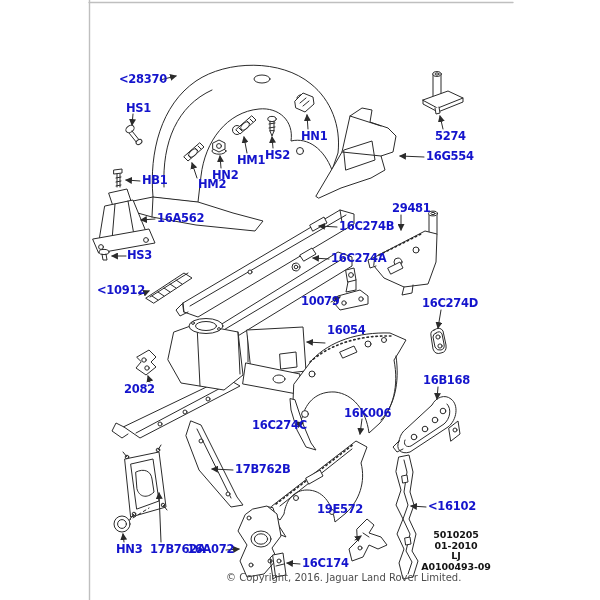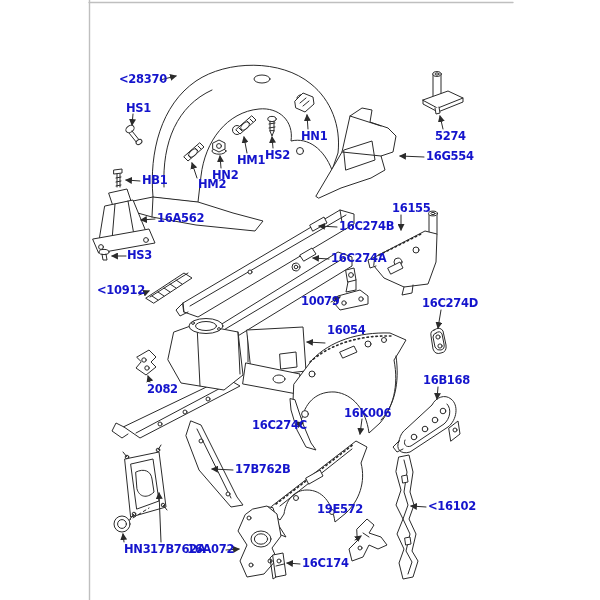--- a/index.html
+++ b/index.html
@@ -342,33 +342,40 @@
 <div class="lbl" style="left:198px;top:178px">HM2</div>
 <div class="lbl" style="left:212px;top:169px">HN2</div>
 <div class="lbl" style="left:237px;top:154px">HM1</div>
 <div class="lbl" style="left:265px;top:149px">HS2</div>
 <div class="lbl" style="left:301px;top:130px">HN1</div>
 <div class="lbl" style="left:435px;top:130px">5274</div>
 <div class="lbl" style="left:426px;top:150px">16G554</div>
 <div class="lbl" style="left:157px;top:212px">16A562</div>
 <div class="lbl" style="left:127px;top:249px">HS3</div>
 <div class="lbl" style="left:97px;top:284px">&lt;10912</div>
-<div class="lbl" style="left:392px;top:202px">16155</div>
+<div class="lbl" style="left:392px;top:202px">29481</div>
 <div class="lbl" style="left:339px;top:220px">16C274B</div>
 <div class="lbl" style="left:331px;top:252px">16C274A</div>
 <div class="lbl" style="left:301px;top:295px">10079</div>
 <div class="lbl" style="left:422px;top:297px">16C274D</div>
 <div class="lbl" style="left:327px;top:324px">16054</div>
-<div class="lbl" style="left:147px;top:383px">2082</div>
+<div class="lbl" style="left:124px;top:383px">2082</div>
 <div class="lbl" style="left:423px;top:374px">16B168</div>
 <div class="lbl" style="left:344px;top:407px">16K006</div>
 <div class="lbl" style="left:252px;top:419px">16C274C</div>
 <div class="lbl" style="left:235px;top:463px">17B762B</div>
-<div class="lbl" style="left:124px;top:543px">HN3</div>
+<div class="lbl" style="left:116px;top:543px">HN3</div>
 <div class="lbl" style="left:150px;top:543px">17B762A</div>
 <div class="lbl" style="left:187px;top:543px">16A072</div>
 <div class="lbl" style="left:317px;top:503px">19E572</div>
 <div class="lbl" style="left:302px;top:557px">16C174</div>
 <div class="lbl" style="left:428px;top:500px">&lt;16102</div>
 
-
-
+<div class="info">
+  <div>5010205</div>
+  <div>01-2010</div>
+  <div>LJ</div>
+  <div>A0100493-09</div>
 </div>
 
+<div class="copyright">© Copyright, 2016. Jaguar Land Rover Limited.</div>
+
+</div>
+
 </body></html>

